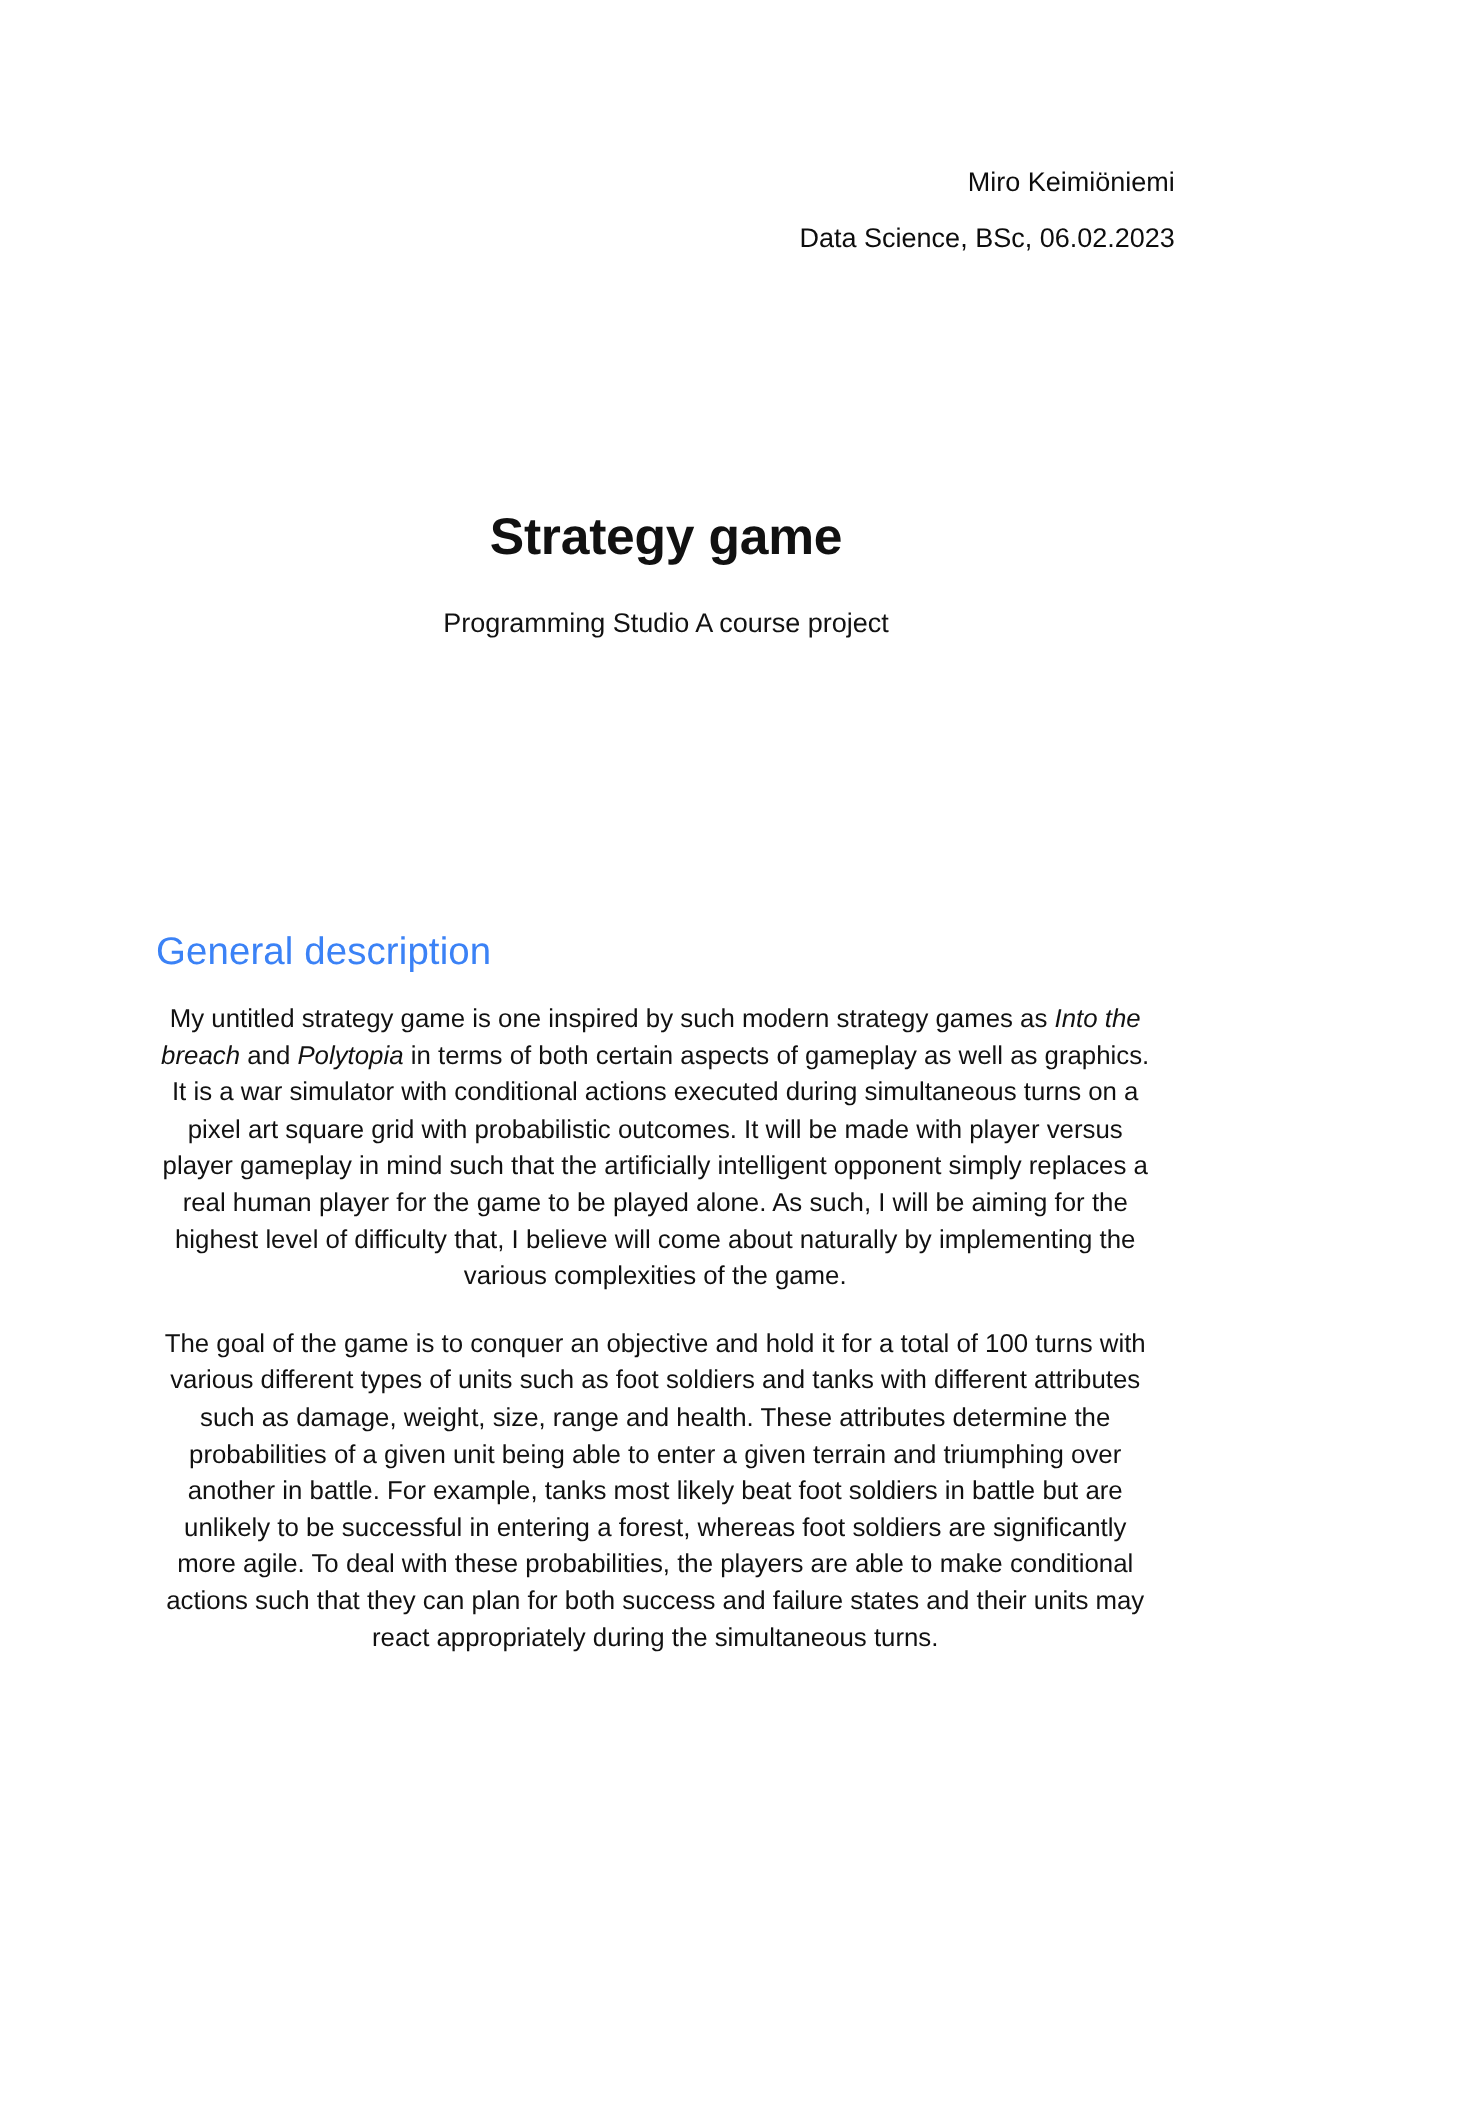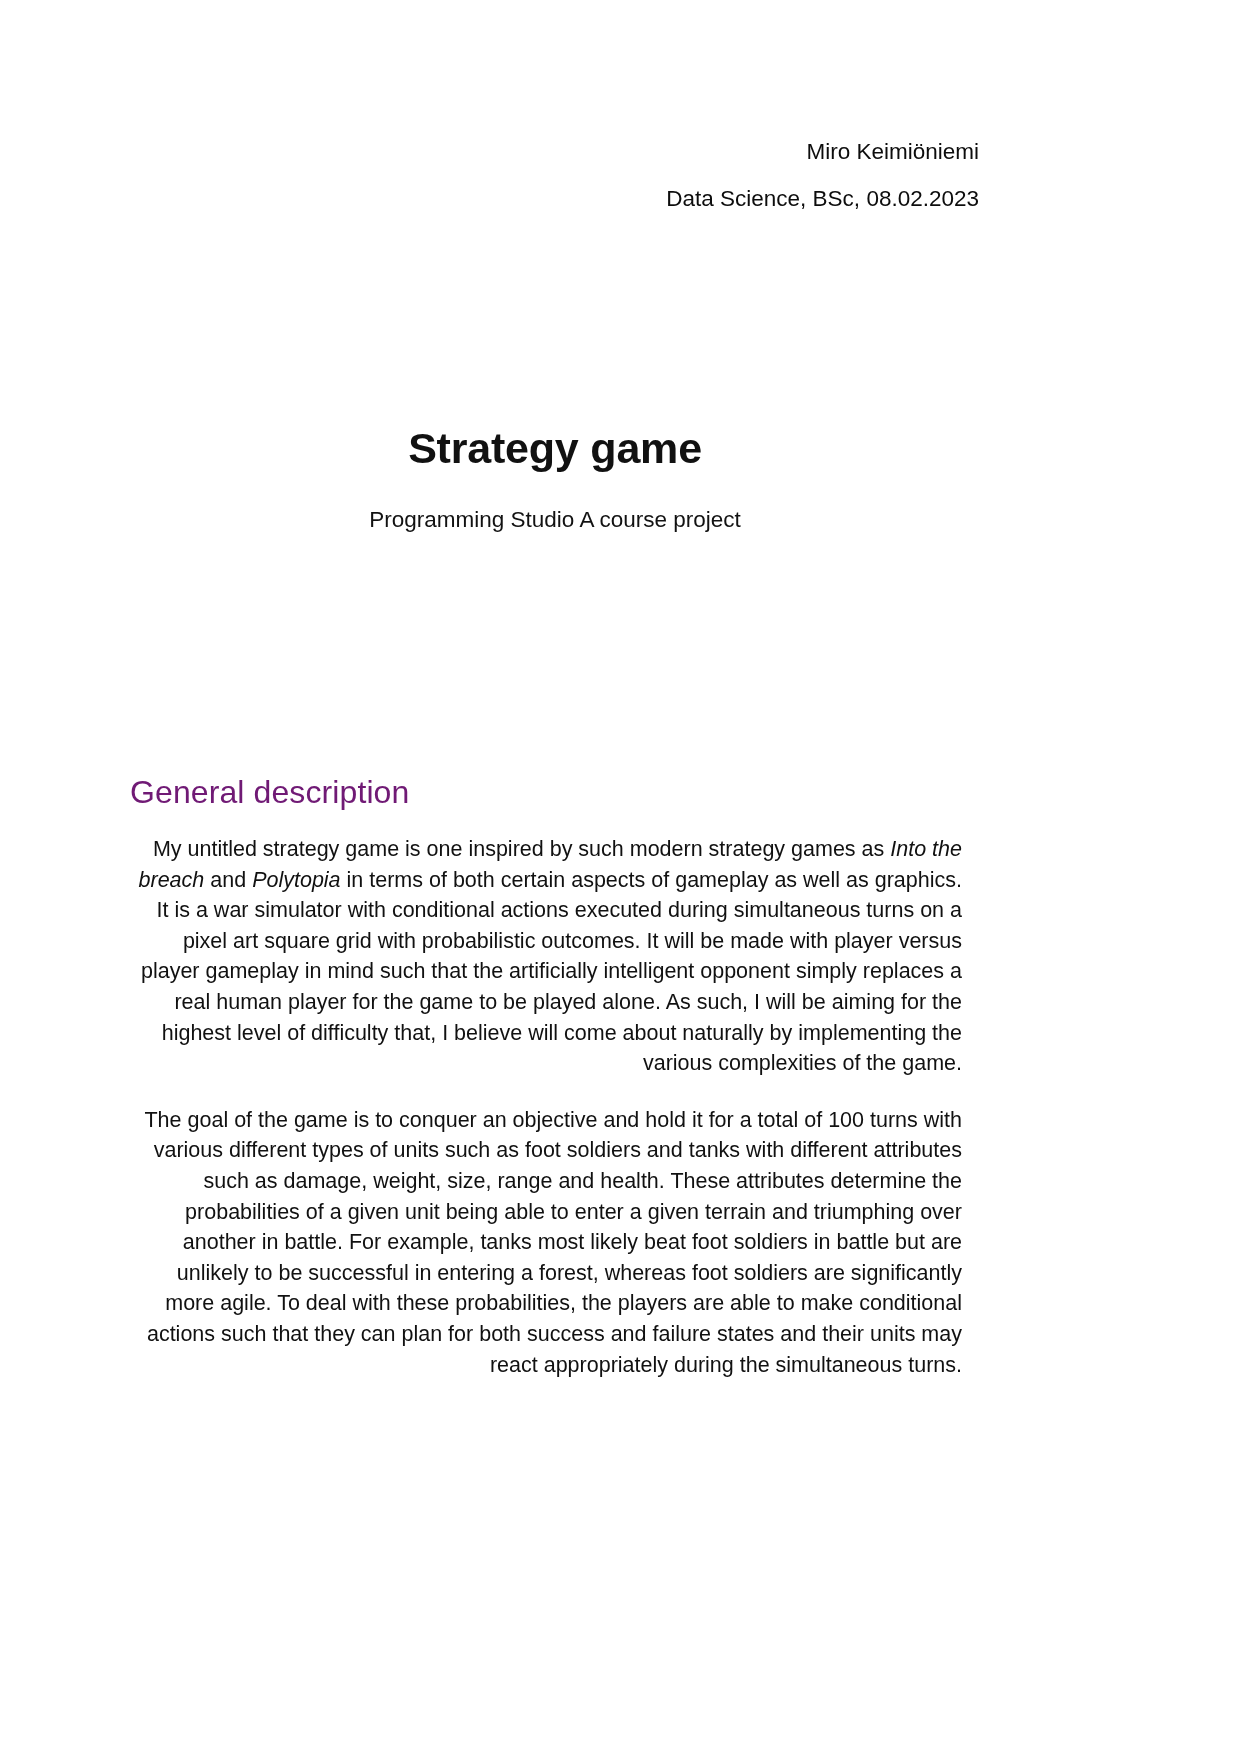--- a/index.html
+++ b/index.html
@@ -64,48 +64,48 @@
   
   .content {
     position: absolute;
     top: 772px;
     left: 130px;
     width: 832px;
   }
   .section-heading {
     font-size: 32px;
     font-weight: 300;
-    color: #701a75;
+    color: #3b82f6;
     line-height: 40px;
     margin: 0 0 22px 0;
     letter-spacing: 0.1px;
   }
   .body-text {
     font-size: 21.5px;
     line-height: 30.6px;
     color: #111111;
     margin: 0 0 26px 0;
-    text-align: right;
+    text-align: center;
     hyphens: none;
   }
   .body-text:last-child {
     margin-bottom: 0;
   }
   .body-text i {
     font-style: italic;
   }
 </style>
 </head>
 <body>
 
 <div class="page">
 
   <div class="doc-header">
     <div class="hline">Miro Keimiöniemi</div>
-    <div class="hline">Data Science, BSc, 08.02.2023</div>
+    <div class="hline">Data Science, BSc, 06.02.2023</div>
   </div>
 
   <div class="title-block">
     <h1 class="doc-title">Strategy game</h1>
     <div class="doc-subtitle">Programming Studio A course project</div>
   </div>
 
   <div class="content">
     <h2 class="section-heading">General description</h2>
     <p class="body-text">My untitled strategy game is one inspired by such modern strategy games as <i>Into the breach</i> and <i>Polytopia</i> in terms of both certain aspects of gameplay as well as graphics. It is a war simulator with conditional actions executed during simultaneous turns on a pixel art square grid with probabilistic outcomes. It will be made with player versus player gameplay in mind such that the artificially intelligent opponent simply replaces a real human player for the game to be played alone. As such, I will be aiming for the highest level of difficulty that, I believe will come about naturally by implementing the various complexities of the game.</p>

